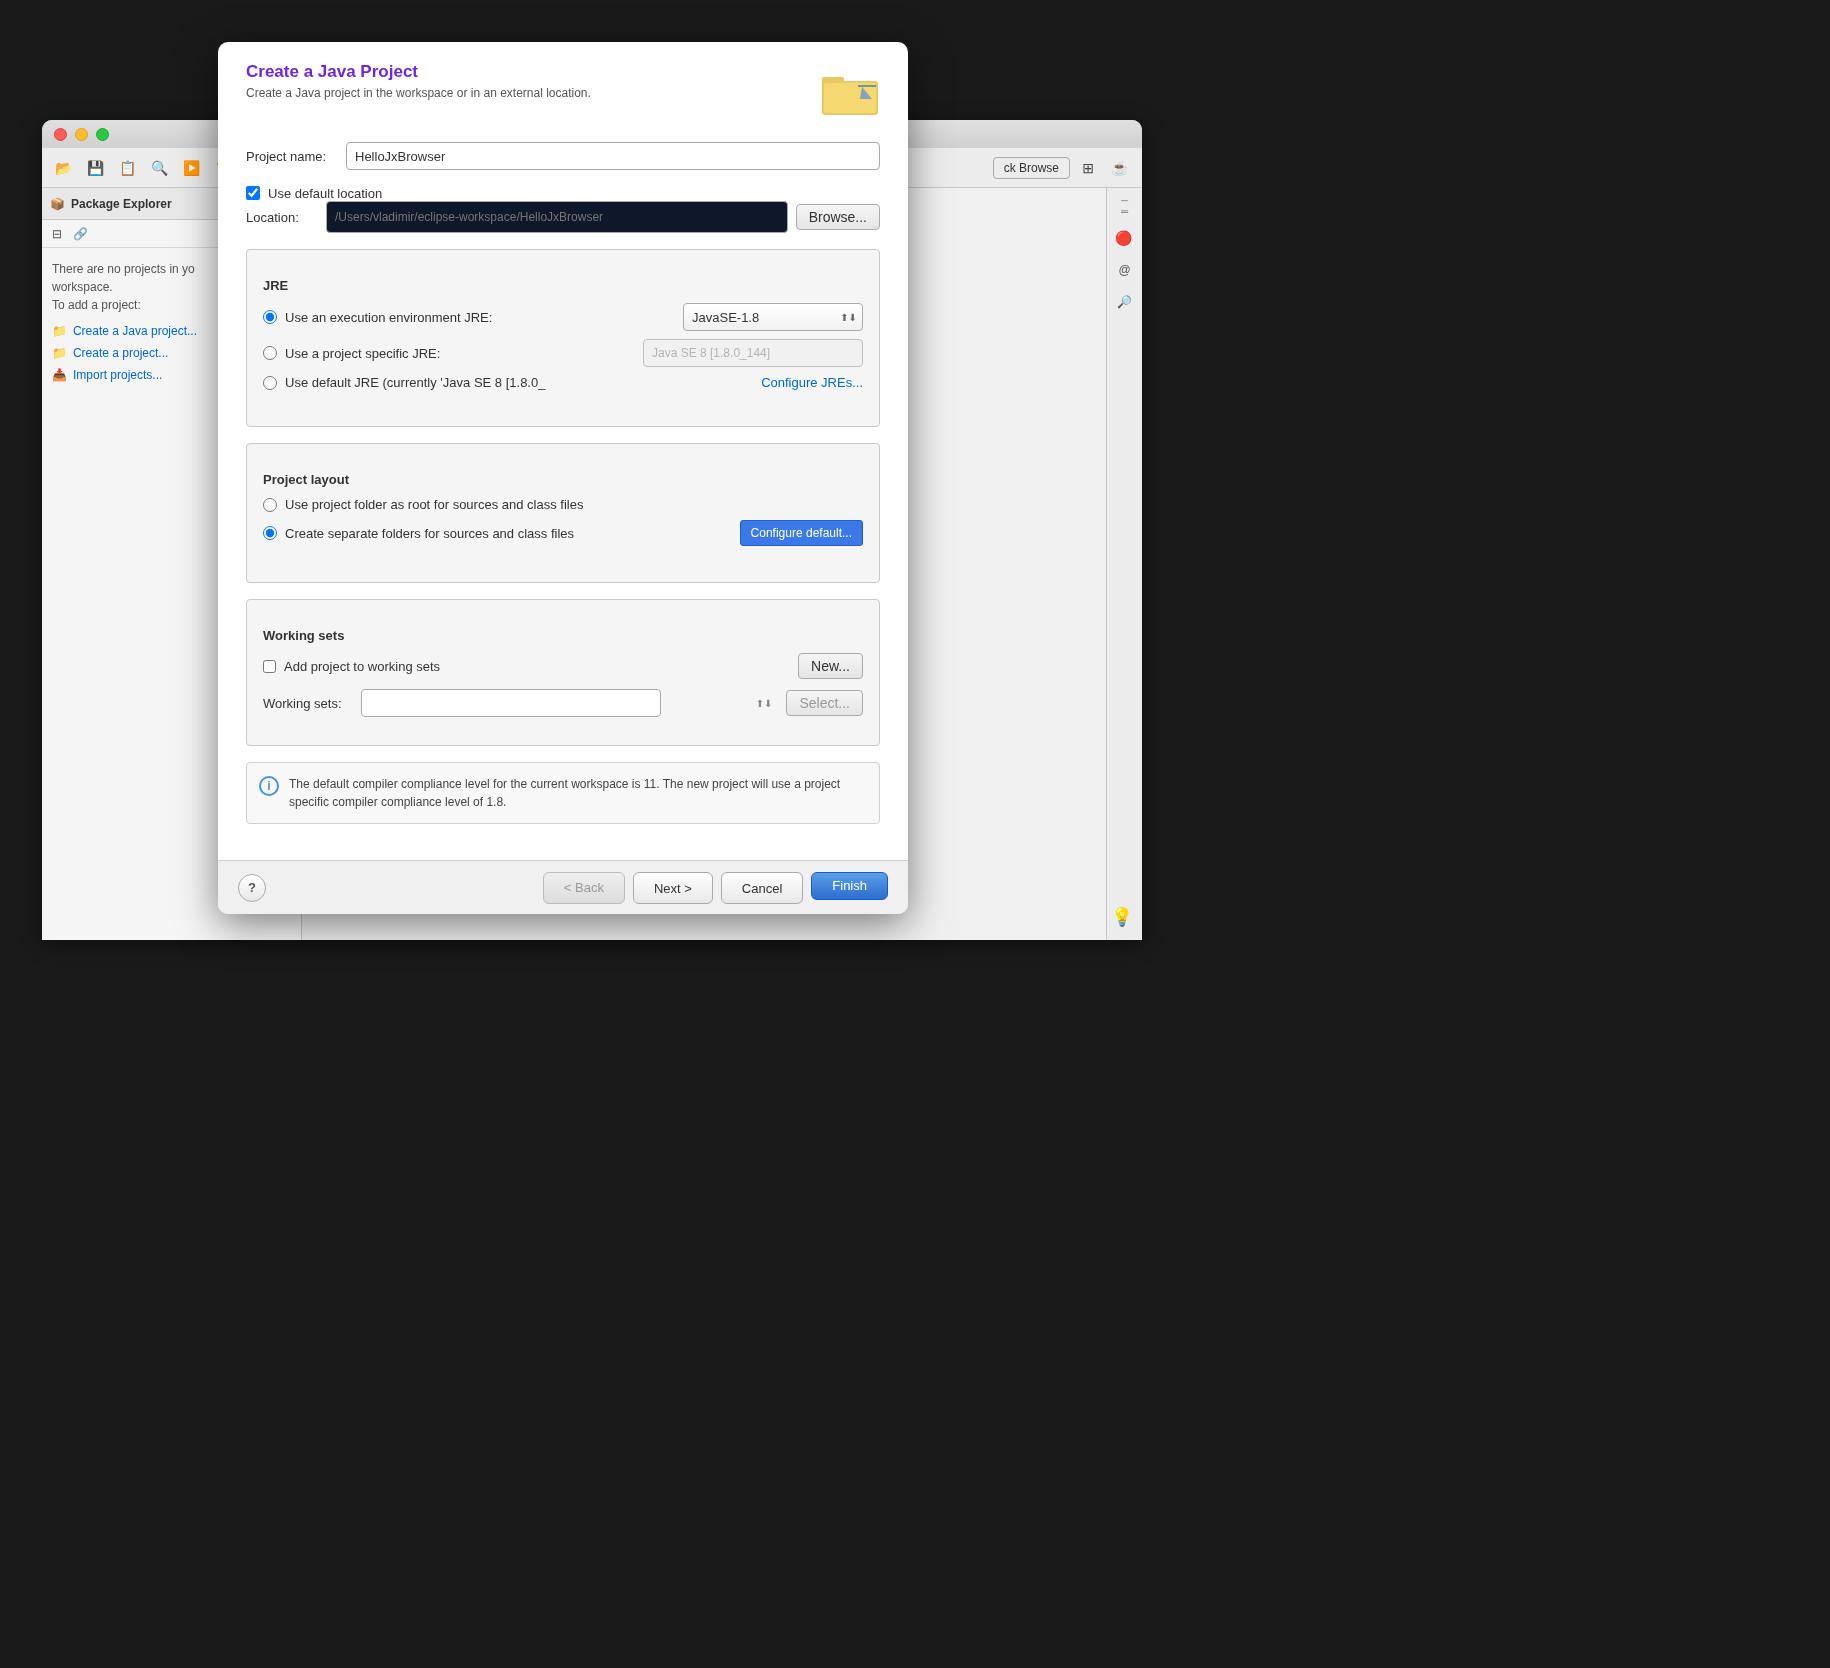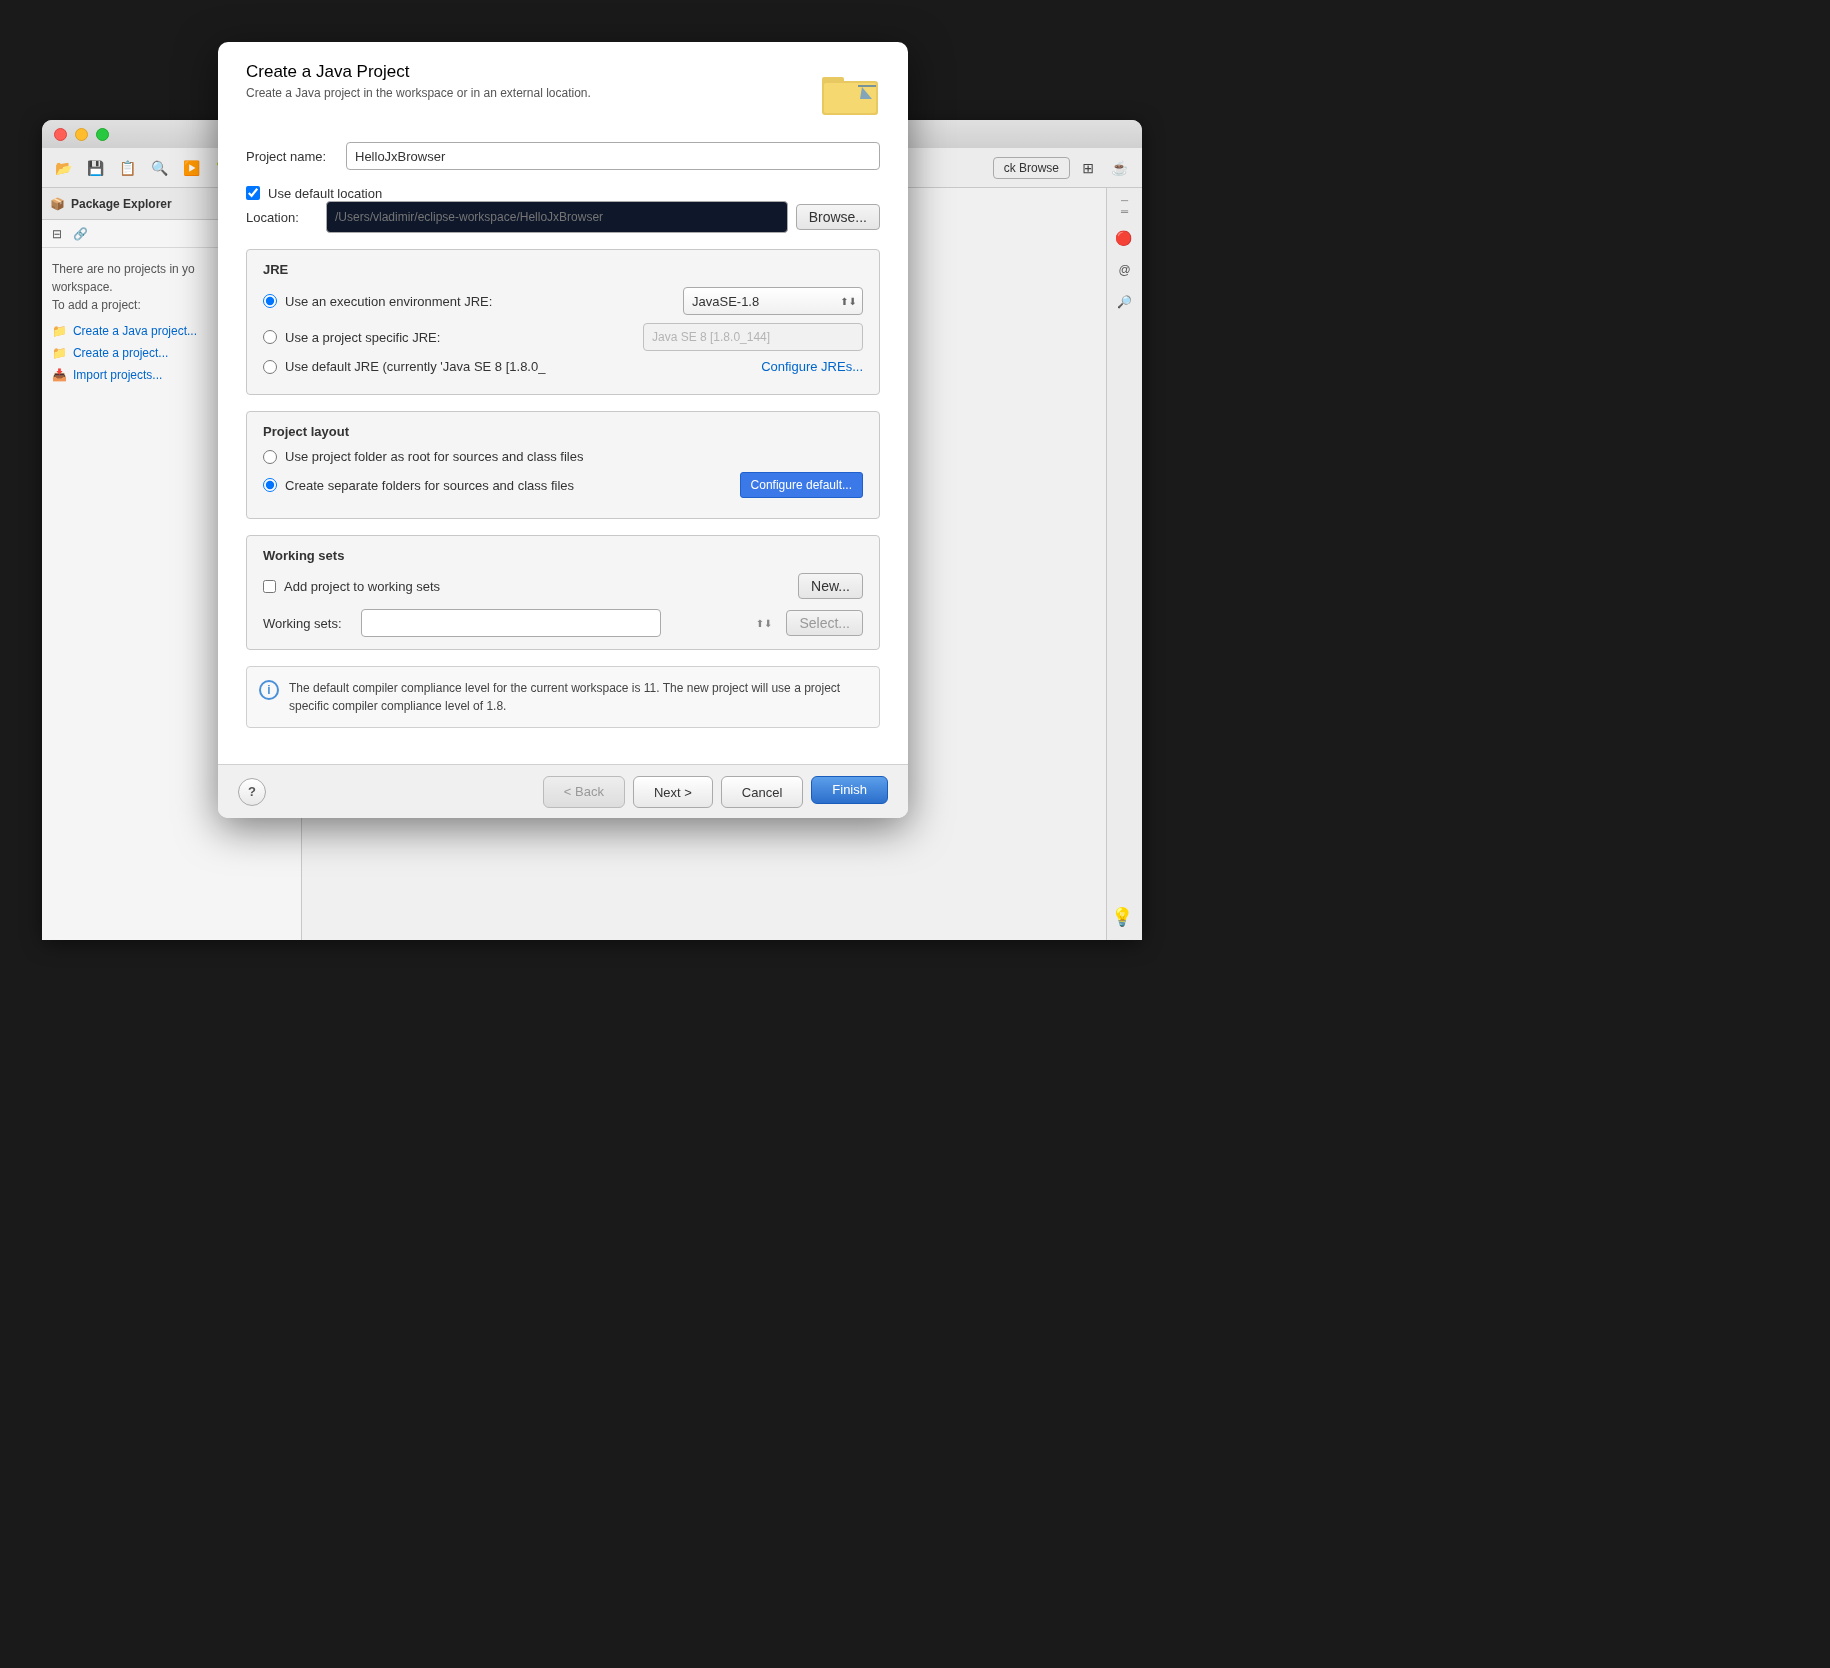--- a/index.html
+++ b/index.html
@@ -209,22 +209,22 @@
 
     .modal-header-section {
       display: flex;
       align-items: flex-start;
       justify-content: space-between;
       margin-bottom: 20px;
     }
 
     .modal-header-text h2 {
       font-size: 17px;
-      font-weight: 400;
-      color: #000000;
+      font-weight: 700;
+      color: #6d28d9;
       margin-bottom: 4px;
     }
 
     .modal-header-text p {
       font-size: 12px;
       color: #555;
     }
 
     .modal-icon {
       width: 60px;
@@ -306,21 +306,21 @@
       border-radius: 4px;
       font-size: 14px;
       color: #333;
       cursor: pointer;
     }
 
     .section-box {
       border: 1px solid #C8C8C8;
       border-radius: 4px;
       background: #F5F5F5;
-      padding: 12px 16px;
+      padding: 28px 16px;
       margin-bottom: 16px;
     }
 
     .section-title {
       font-size: 13px;
       font-weight: 600;
       color: #333;
       margin-bottom: 10px;
     }
 

